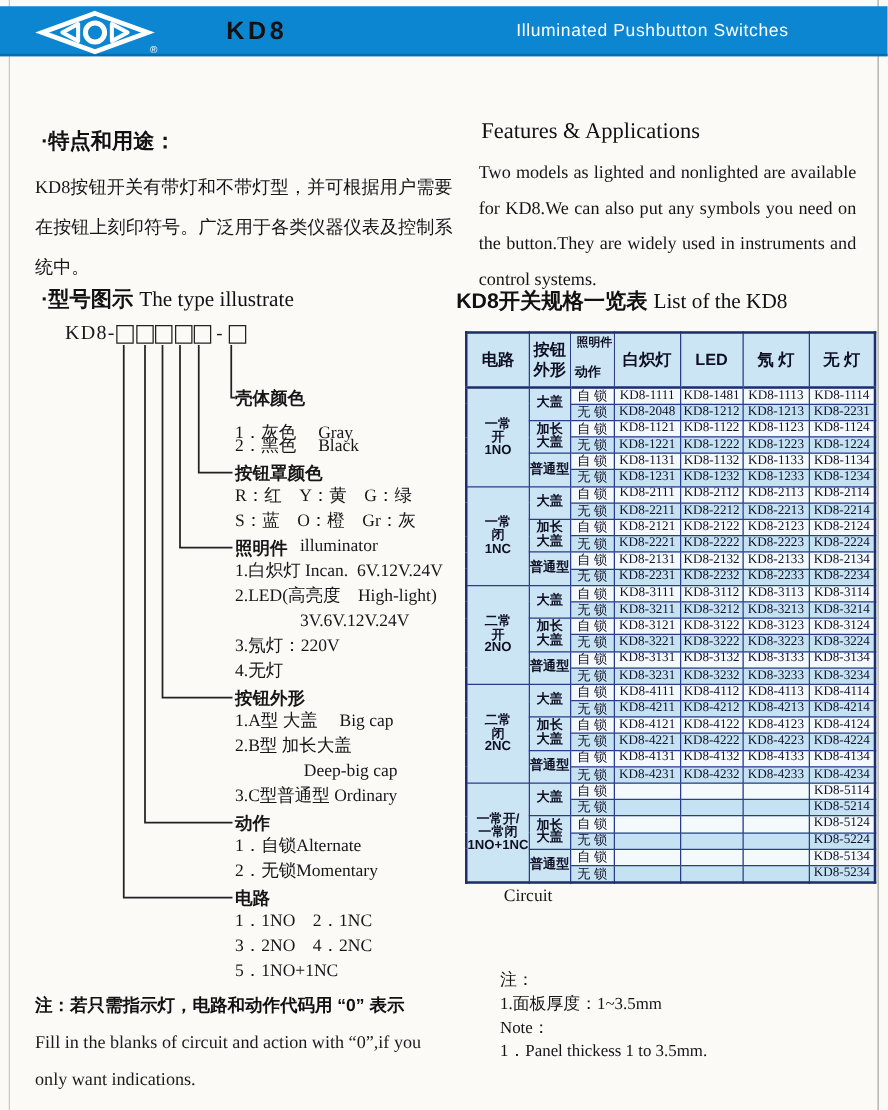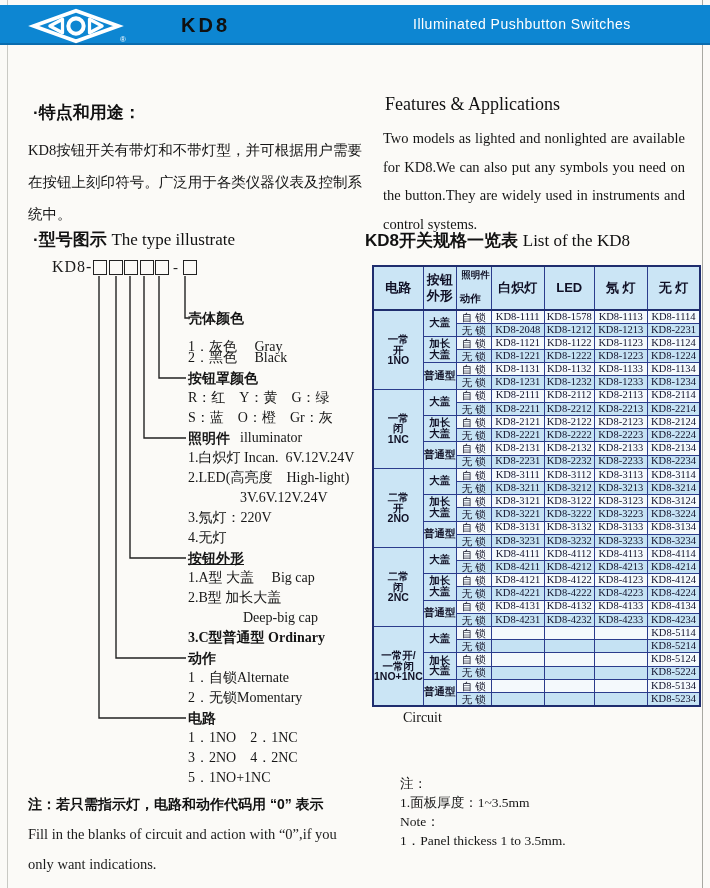--- a/index.html
+++ b/index.html
@@ -133,25 +133,25 @@
       <div class="dlabel" style="top: 96px;">2．黑色　 Black</div>
       <div class="dlabel" style="top: 116px;"><span class="zh">按钮罩颜色</span><span class="en" style="left: 215px;">Button colors</span></div>
       <div class="dlabel" style="top: 136px;">R：红　Y：黄　G：绿</div>
       <div class="dlabel" style="top: 156px;">S：蓝　O：橙　Gr：灰</div>
       <div class="dlabel" style="top: 176px;"><span class="zh">照明件</span><span class="en" style="left: 52px;">illuminator</span></div>
       <div class="dlabel" style="top: 196px;">1.白炽灯 Incan.  6V.12V.24V</div>
       <div class="dlabel" style="top: 216px;">2.LED(高亮度　High-light)</div>
       <div class="dlabel" style="top: 236px; left: 210px;">3V.6V.12V.24V</div>
       <div class="dlabel" style="top: 256px;">3.氖灯：220V</div>
       <div class="dlabel" style="top: 276px;">4.无灯</div>
-      <div class="dlabel" style="top: 296px; text-decoration: underline;"><span class="zh">按钮外形</span><span class="en" style="left: 215px;">Button shapes</span></div>
+      <div class="dlabel" style="top: 296px;"><span class="zh">按钮外形</span><span class="en" style="left: 215px;">Button shapes</span></div>
       <div class="dlabel" style="top: 316px;">1.A型 大盖　 Big cap</div>
       <div class="dlabel" style="top: 336px;">2.B型 加长大盖</div>
       <div class="dlabel" style="top: 356px; left: 213px;">Deep-big cap</div>
-      <div class="dlabel" style="top: 376px; font-weight: bold;">3.C型普通型 Ordinary</div>
+      <div class="dlabel" style="top: 376px;">3.C型普通型 Ordinary</div>
       <div class="dlabel" style="top: 396px;"><span class="zh">动作</span><span class="en" style="left: 215px;">Action</span></div>
       <div class="dlabel" style="top: 416px;">1．自锁Alternate</div>
       <div class="dlabel" style="top: 436px;">2．无锁Momentary</div>
       <div class="dlabel" style="top: 456px;"><span class="zh">电路</span><span class="en" style="left: 215px;">Circuit</span></div>
       <div class="dlabel" style="top: 476px;">1．1NO　2．1NC</div>
       <div class="dlabel" style="top: 496px;">3．2NO　4．2NC</div>
       <div class="dlabel" style="top: 516px;">5．1NO+1NC</div>
     </div>
 </div>
 
@@ -199,21 +199,21 @@
         <td rowspan="6" class="cell-circuit">
           <div>一常</div>
           <div>开</div>
           <div>1NO</div>
         </td>
         <td rowspan="2" class="cell-shape">
           <div>大盖</div>
         </td>
         <td class="cell-action">自 锁</td>
         <td class="cell-model">KD8-1111</td>
-        <td class="cell-model">KD8-1578</td>
+        <td class="cell-model">KD8-1481</td>
         <td class="cell-model">KD8-1113</td>
         <td class="cell-model">KD8-1114</td>
       </tr>
       <tr class="row-b">
         <td class="cell-action">无 锁</td>
         <td class="cell-model">KD8-2048</td>
         <td class="cell-model">KD8-1212</td>
         <td class="cell-model">KD8-1213</td>
         <td class="cell-model">KD8-2231</td>
       </tr>

